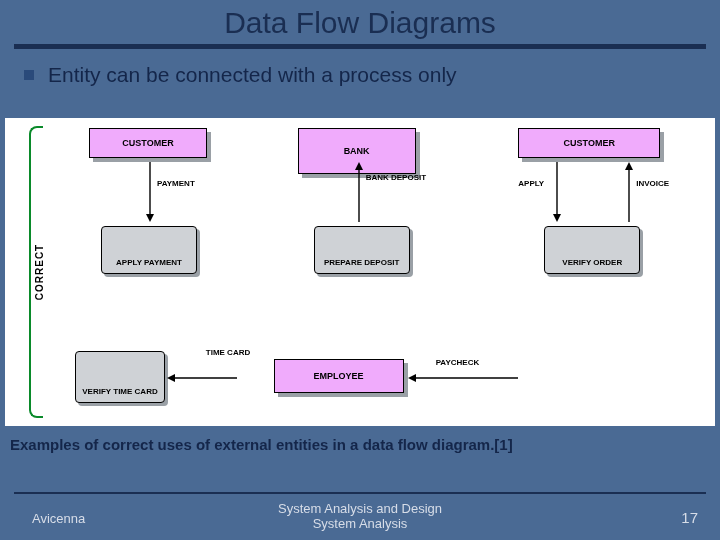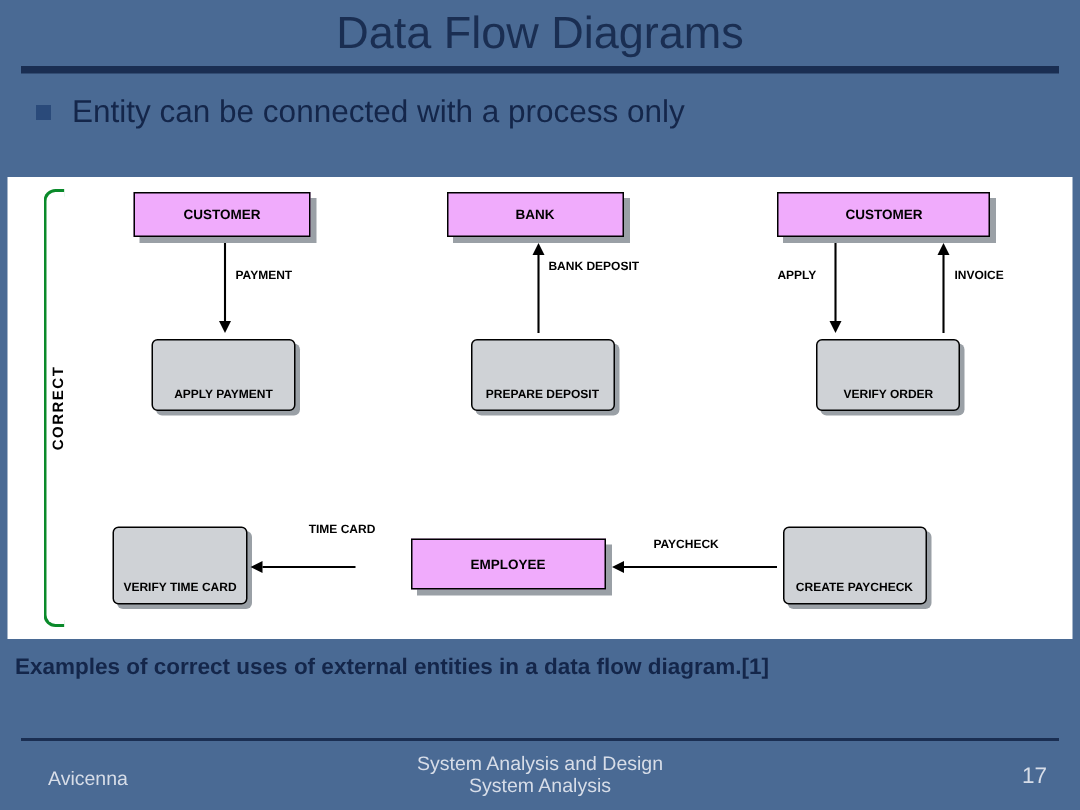--- a/index.html
+++ b/index.html
@@ -173,21 +173,21 @@
         <div class="ent" style="left:32px;top:6px;width:118px;height:30px;">CUSTOMER</div>
         <svg class="arrow" style="left:88px;top:40px;width:10px;height:60px;">
           <line x1="5" y1="0" x2="5" y2="54"></line>
             <polygon points="5,60 1,52 9,52"></polygon>
         </svg>
         <div class="flowlbl" style="left:100px;top:58px;">PAYMENT</div>
         <div class="proc" style="left:44px;top:104px;width:96px;height:48px;">APPLY PAYMENT</div>
       </div>
 
       <div class="cell" style="grid-row:1/3;grid-column:2;">
-        <div class="ent" style="left:32px;top:6px;width:118px;height:30px;">BANK</div>
+        <div class="ent" style="left:32px;top:6px;width:118px;height:46px;">BANK</div>
         <svg class="arrow" style="left:88px;top:40px;width:10px;height:60px;">
           <line x1="5" y1="6" x2="5" y2="60"></line>
             <polygon points="5,0 1,8 9,8"></polygon>
         </svg>
         <div class="flowlbl" style="left:100px;top:52px;">BANK DEPOSIT</div>
         <div class="proc" style="left:48px;top:104px;width:96px;height:48px;">PREPARE DEPOSIT</div>
       </div>
 
       <div class="cell" style="grid-row:1/3;grid-column:3;">
         <div class="ent" style="left:44px;top:6px;width:142px;height:30px;">CUSTOMER</div>
@@ -213,21 +213,20 @@
         <div class="flowlbl" style="left:136px;top:24px;width:50px;margin-left:10px;">TIME CARD</div>
       </div>
 
       <div class="cell" style="grid-row:3;grid-column:2/4;">
         <div class="ent" style="left:8px;top:34px;width:130px;height:34px;">EMPLOYEE</div>
         <svg class="arrow" style="left:142px;top:48px;width:110px;height:10px;">
           <line x1="110" y1="5" x2="8" y2="5"></line>
             <polygon points="0,5 8,1 8,9"></polygon>
         </svg>
         <div class="flowlbl" style="left:170px;top:34px;">PAYCHECK</div>
-        <div class="proc" style="left:256px;top:26px;width:96px;height:52px;">CREATE PAYCHECK</div>
       </div>
 
     </div>
   </div>
 
   <div class="caption">Examples of correct uses of external entities in a data flow diagram.[1]</div>
 
   <div class="foot-rule"></div>
   <div class="foot-left">Avicenna</div>
   <div class="foot-center">

